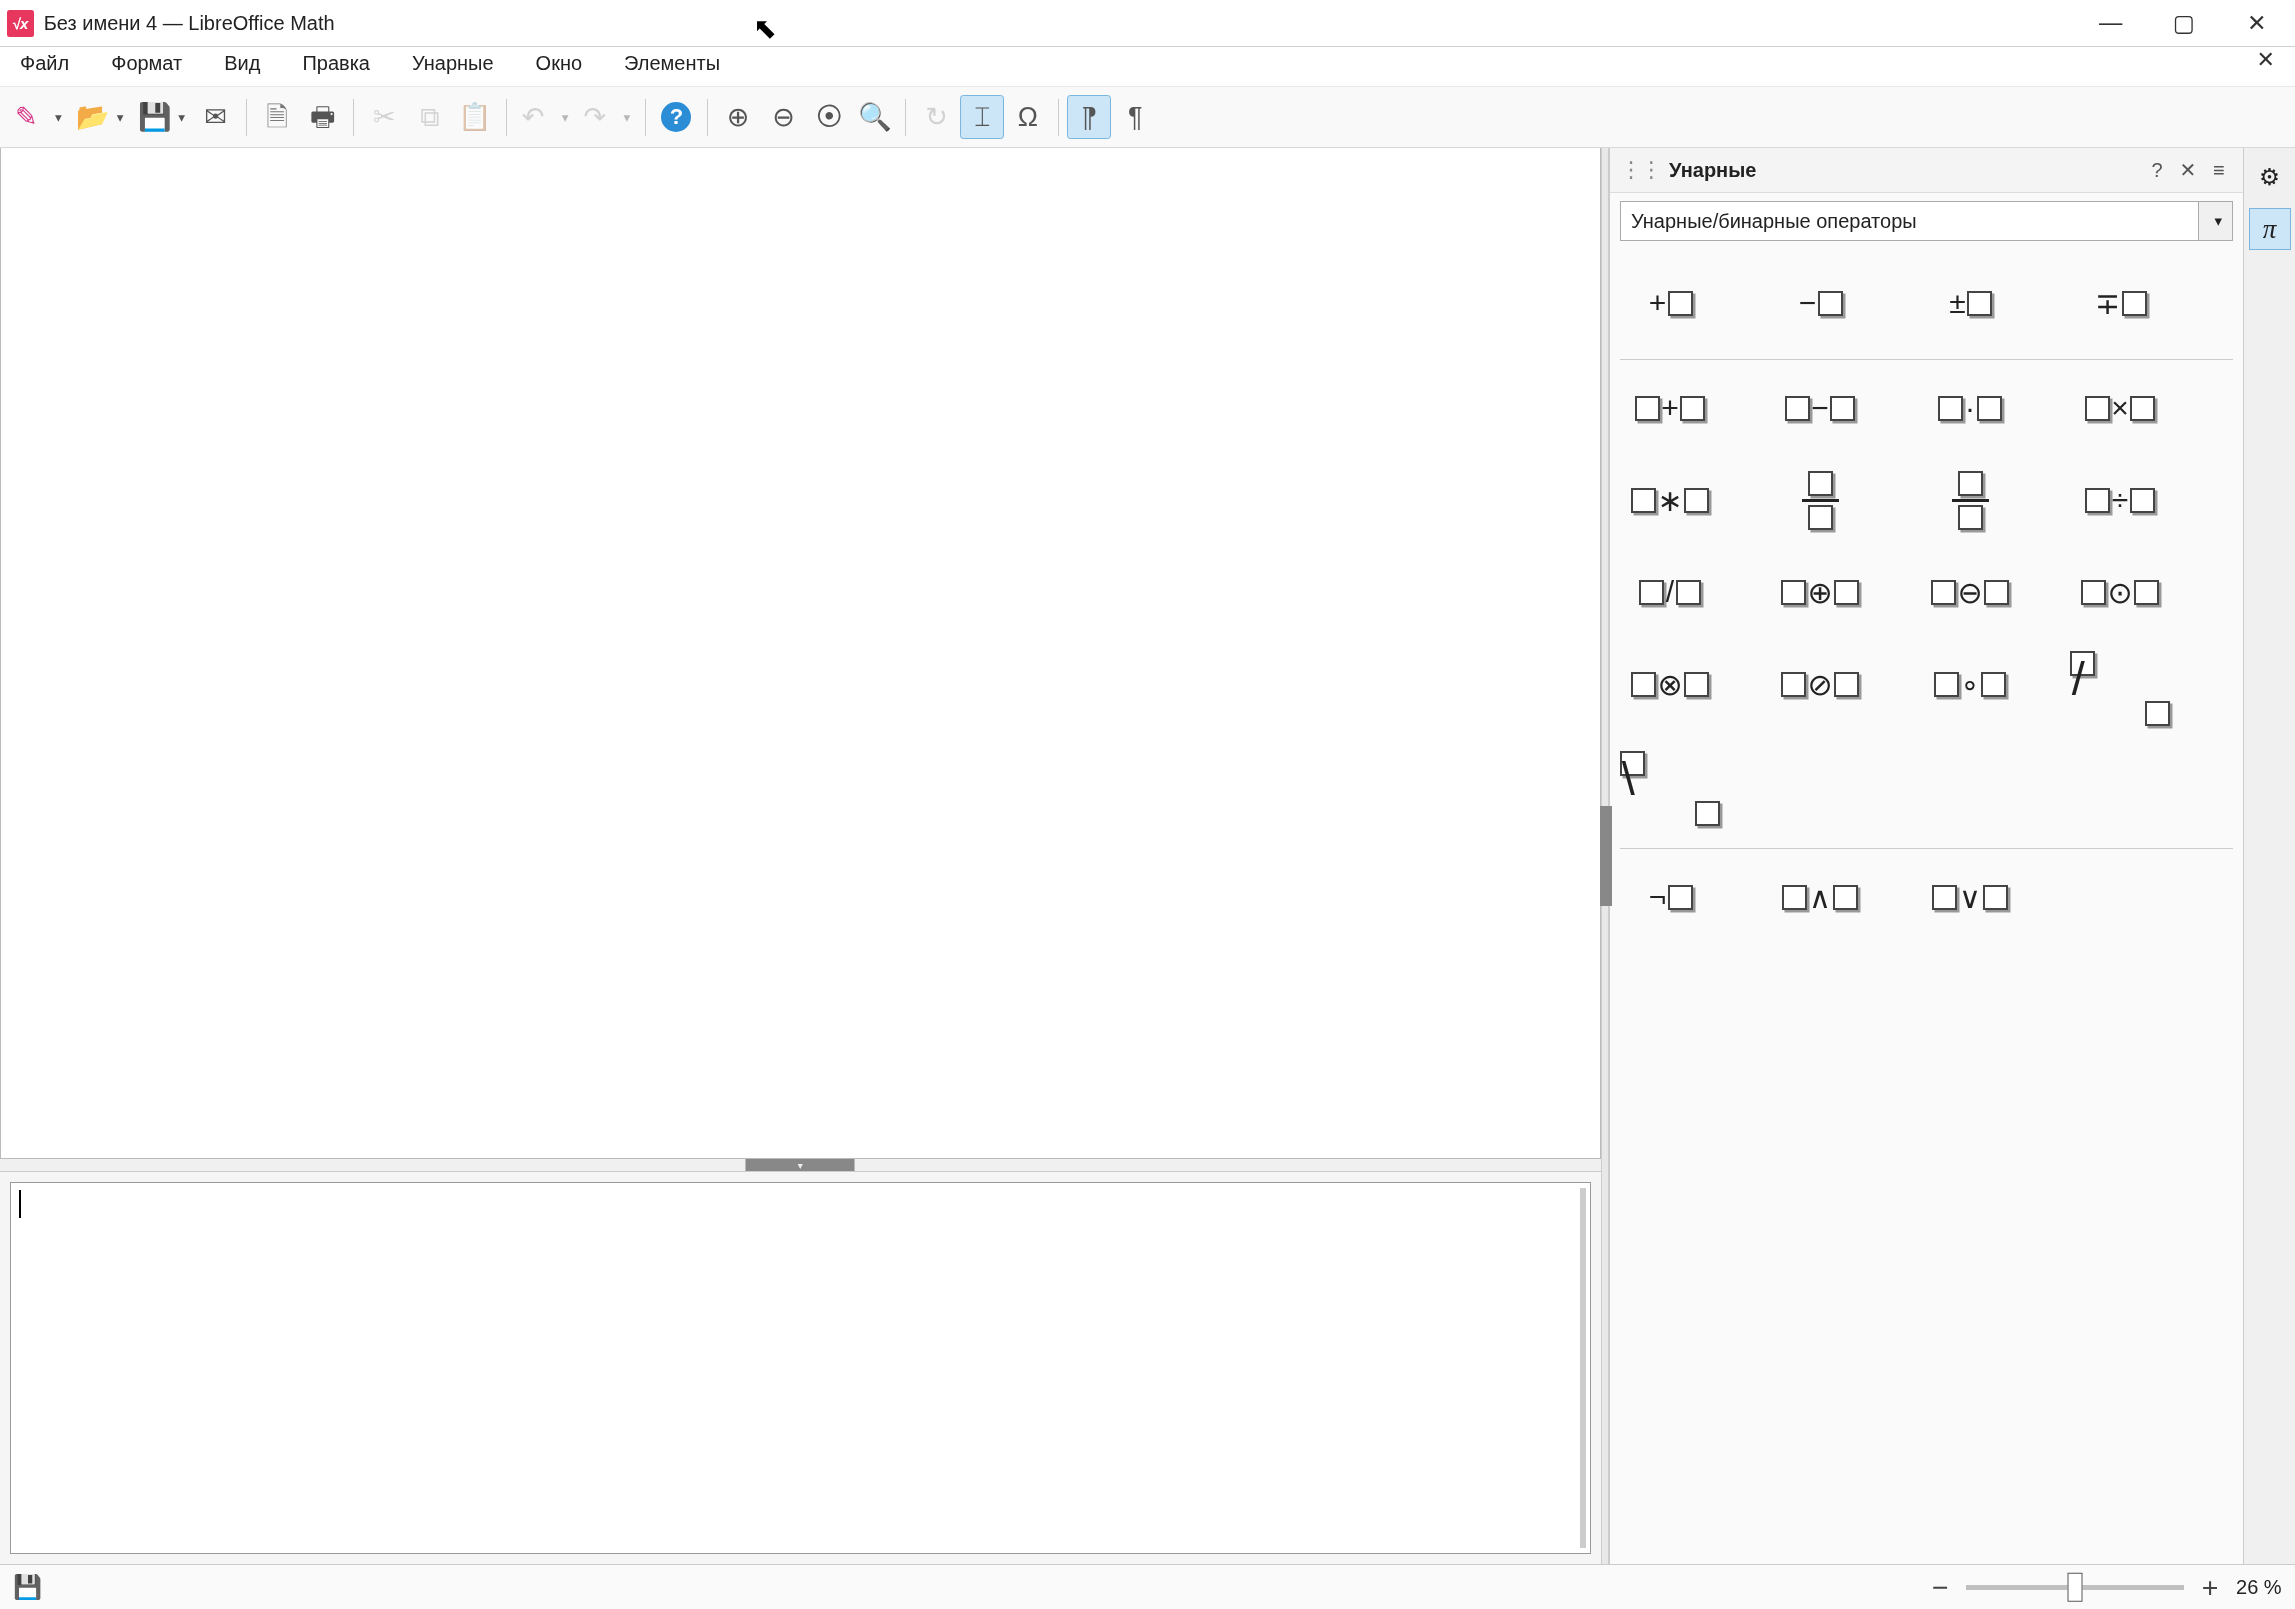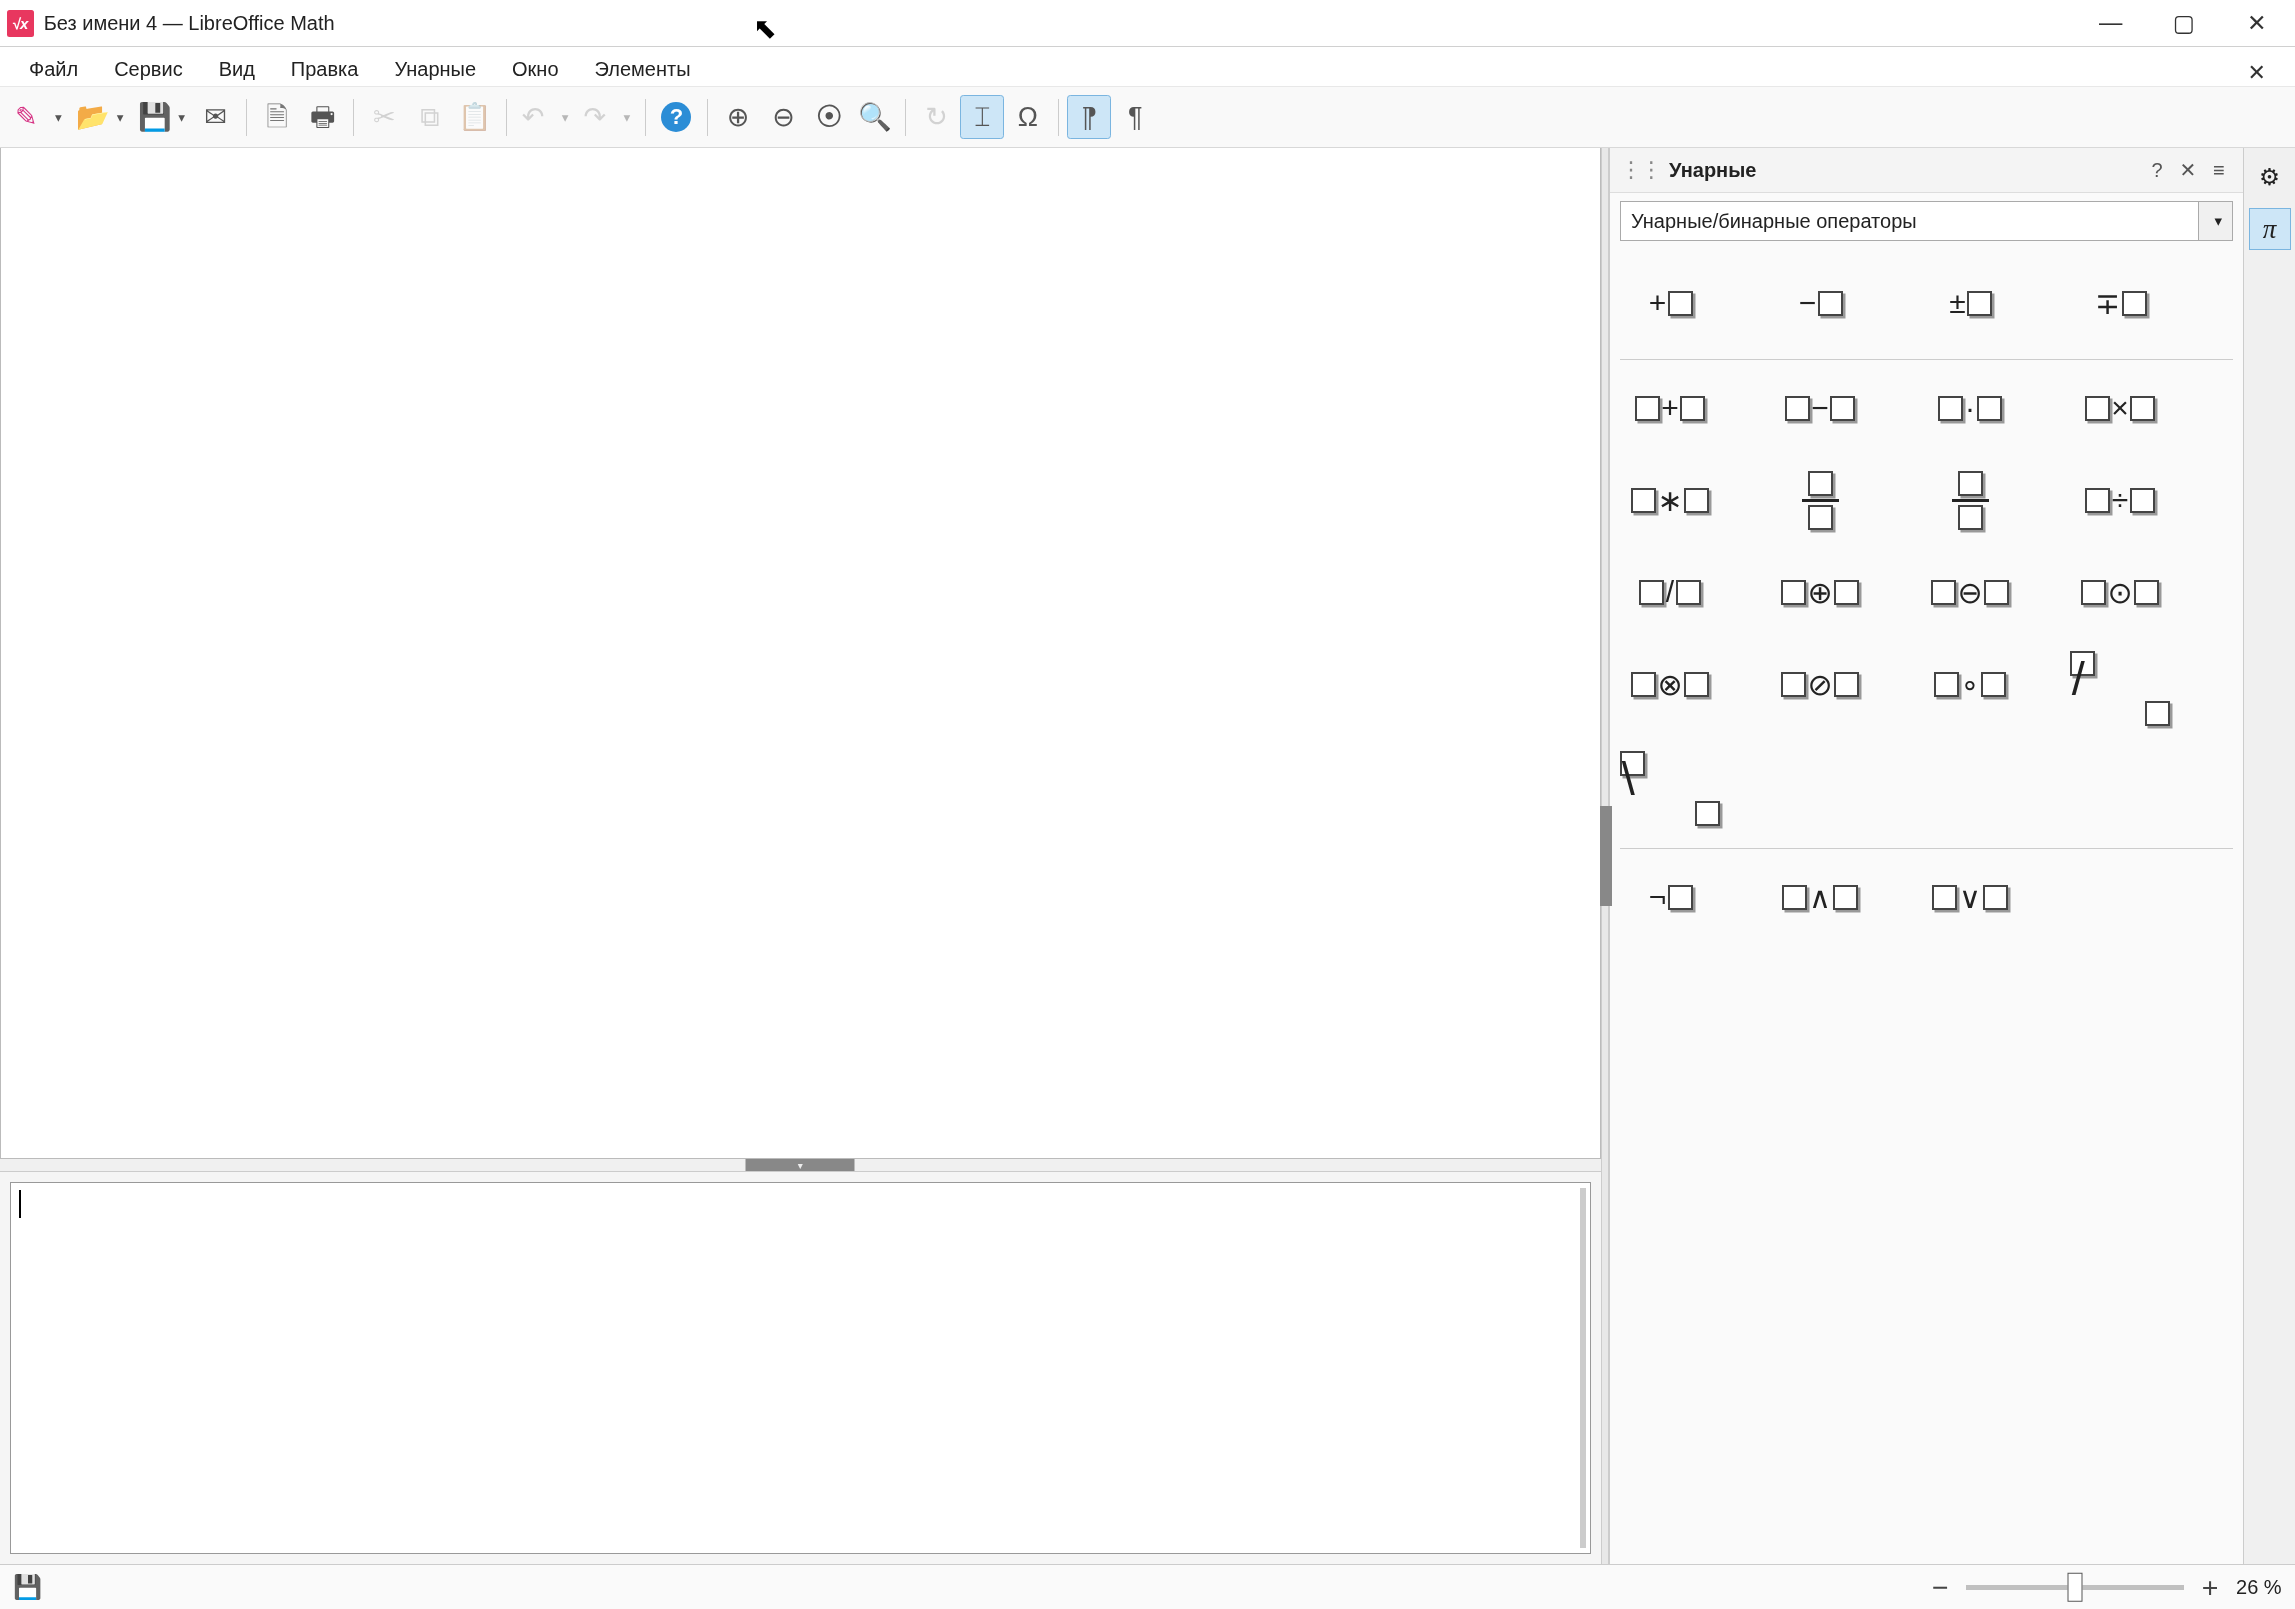--- a/index.html
+++ b/index.html
@@ -7,21 +7,21 @@
   body { display: flex; flex-direction: column; font-size: 22px; color: #222; }
 
   
   .titlebar { height: 47px; display: flex; align-items: center; padding: 0 6.7px; border-bottom: 0.8px solid #d0d0d0; background: #fff; }
   .titlebar .app-icon { width: 27px; height: 27px; background: #e8375f; border-radius: 2.5px; margin-right: 10px; display: flex; align-items: center; justify-content: center; color: #fff; font-size: 15px; font-style: italic; font-weight: bold; }
   .titlebar .title-text { font-size: 20px; }
   .titlebar .window-controls { margin-left: auto; display: flex; gap: 40px; padding-right: 15px; font-size: 23.4px; color: #333; }
   .titlebar .window-controls span { cursor: default; width: 33px; text-align: center; }
 
   
-  .menubar { height: 39px; display: flex; align-items: flex-end; padding: 0 14px; gap: 6px; background: #fff; }
+  .menubar { height: 39px; display: flex; align-items: flex-start; padding: 0 5px; gap: 12px; background: #fff; }
   .menubar .menu-item { padding: 5px 15px; font-size: 20px; }
   .menubar .close-doc { margin-left: auto; padding-right: 15px; font-size: 22px; color: #333; }
 
   
   .toolbar { height: 62px; display: flex; align-items: center; padding: 0 8.4px; gap: 1.7px; background: #f9f9f9; border-bottom: 0.8px solid #d8d8d8; border-top: 0.8px solid #e8e8e8; }
   .tbtn { width: 44px; height: 44px; display: flex; align-items: center; justify-content: center; border-radius: 3.3px; position: relative; }
   .tbtn.wide { width: 60px; justify-content: flex-start; padding-left: 6.7px; }
   .tbtn.wide::after { content: "▾"; font-size: 13.4px; position: absolute; right: 6.7px; color: #555; }
   .tbtn.active { background: #cde6f7; border: 0.8px solid #7ab5e0; }
   .tbtn.disabled { opacity: 0.4; }
@@ -93,21 +93,21 @@
   <div class="mouse-cursor">⬉</div>
   <div class="window-controls">
     <span>—</span>
     <span>▢</span>
     <span>✕</span>
   </div>
 </div>
 
 <div class="menubar" id="menubar">
   <div class="menu-item">Файл</div>
-    <div class="menu-item">Сервис</div>
+    <div class="menu-item">Формат</div>
     <div class="menu-item">Вид</div>
     <div class="menu-item">Правка</div>
     <div class="menu-item">Унарные</div>
     <div class="menu-item">Окно</div>
     <div class="menu-item">Элементы</div>
     <span class="close-doc">✕</span>
 </div>
 
 <div class="toolbar" id="toolbar">
     <div class="tbtn wide">

